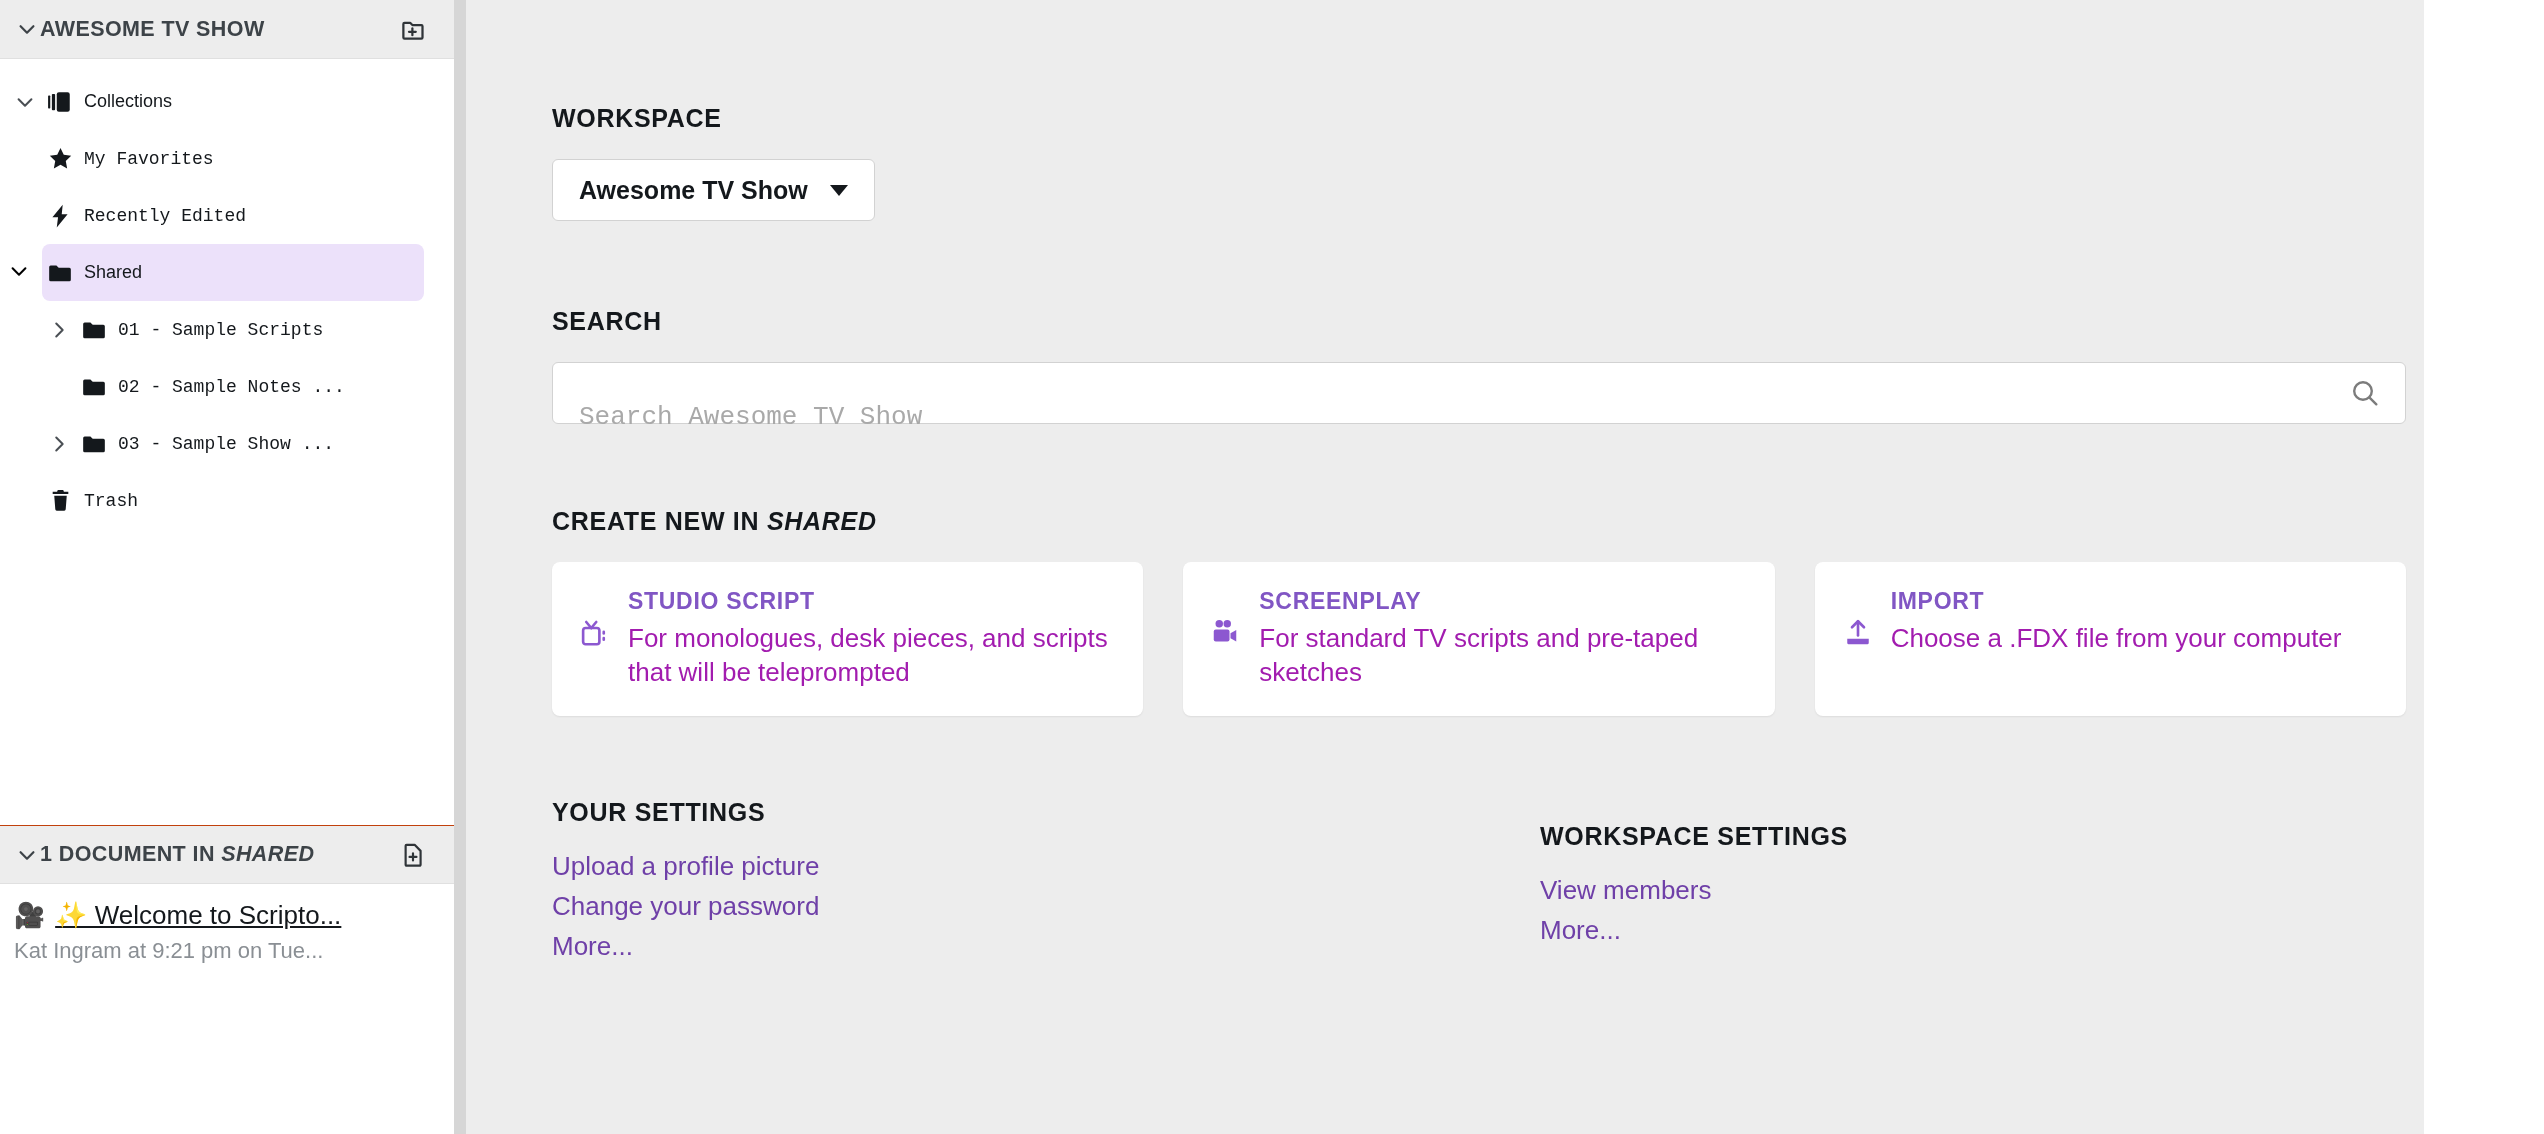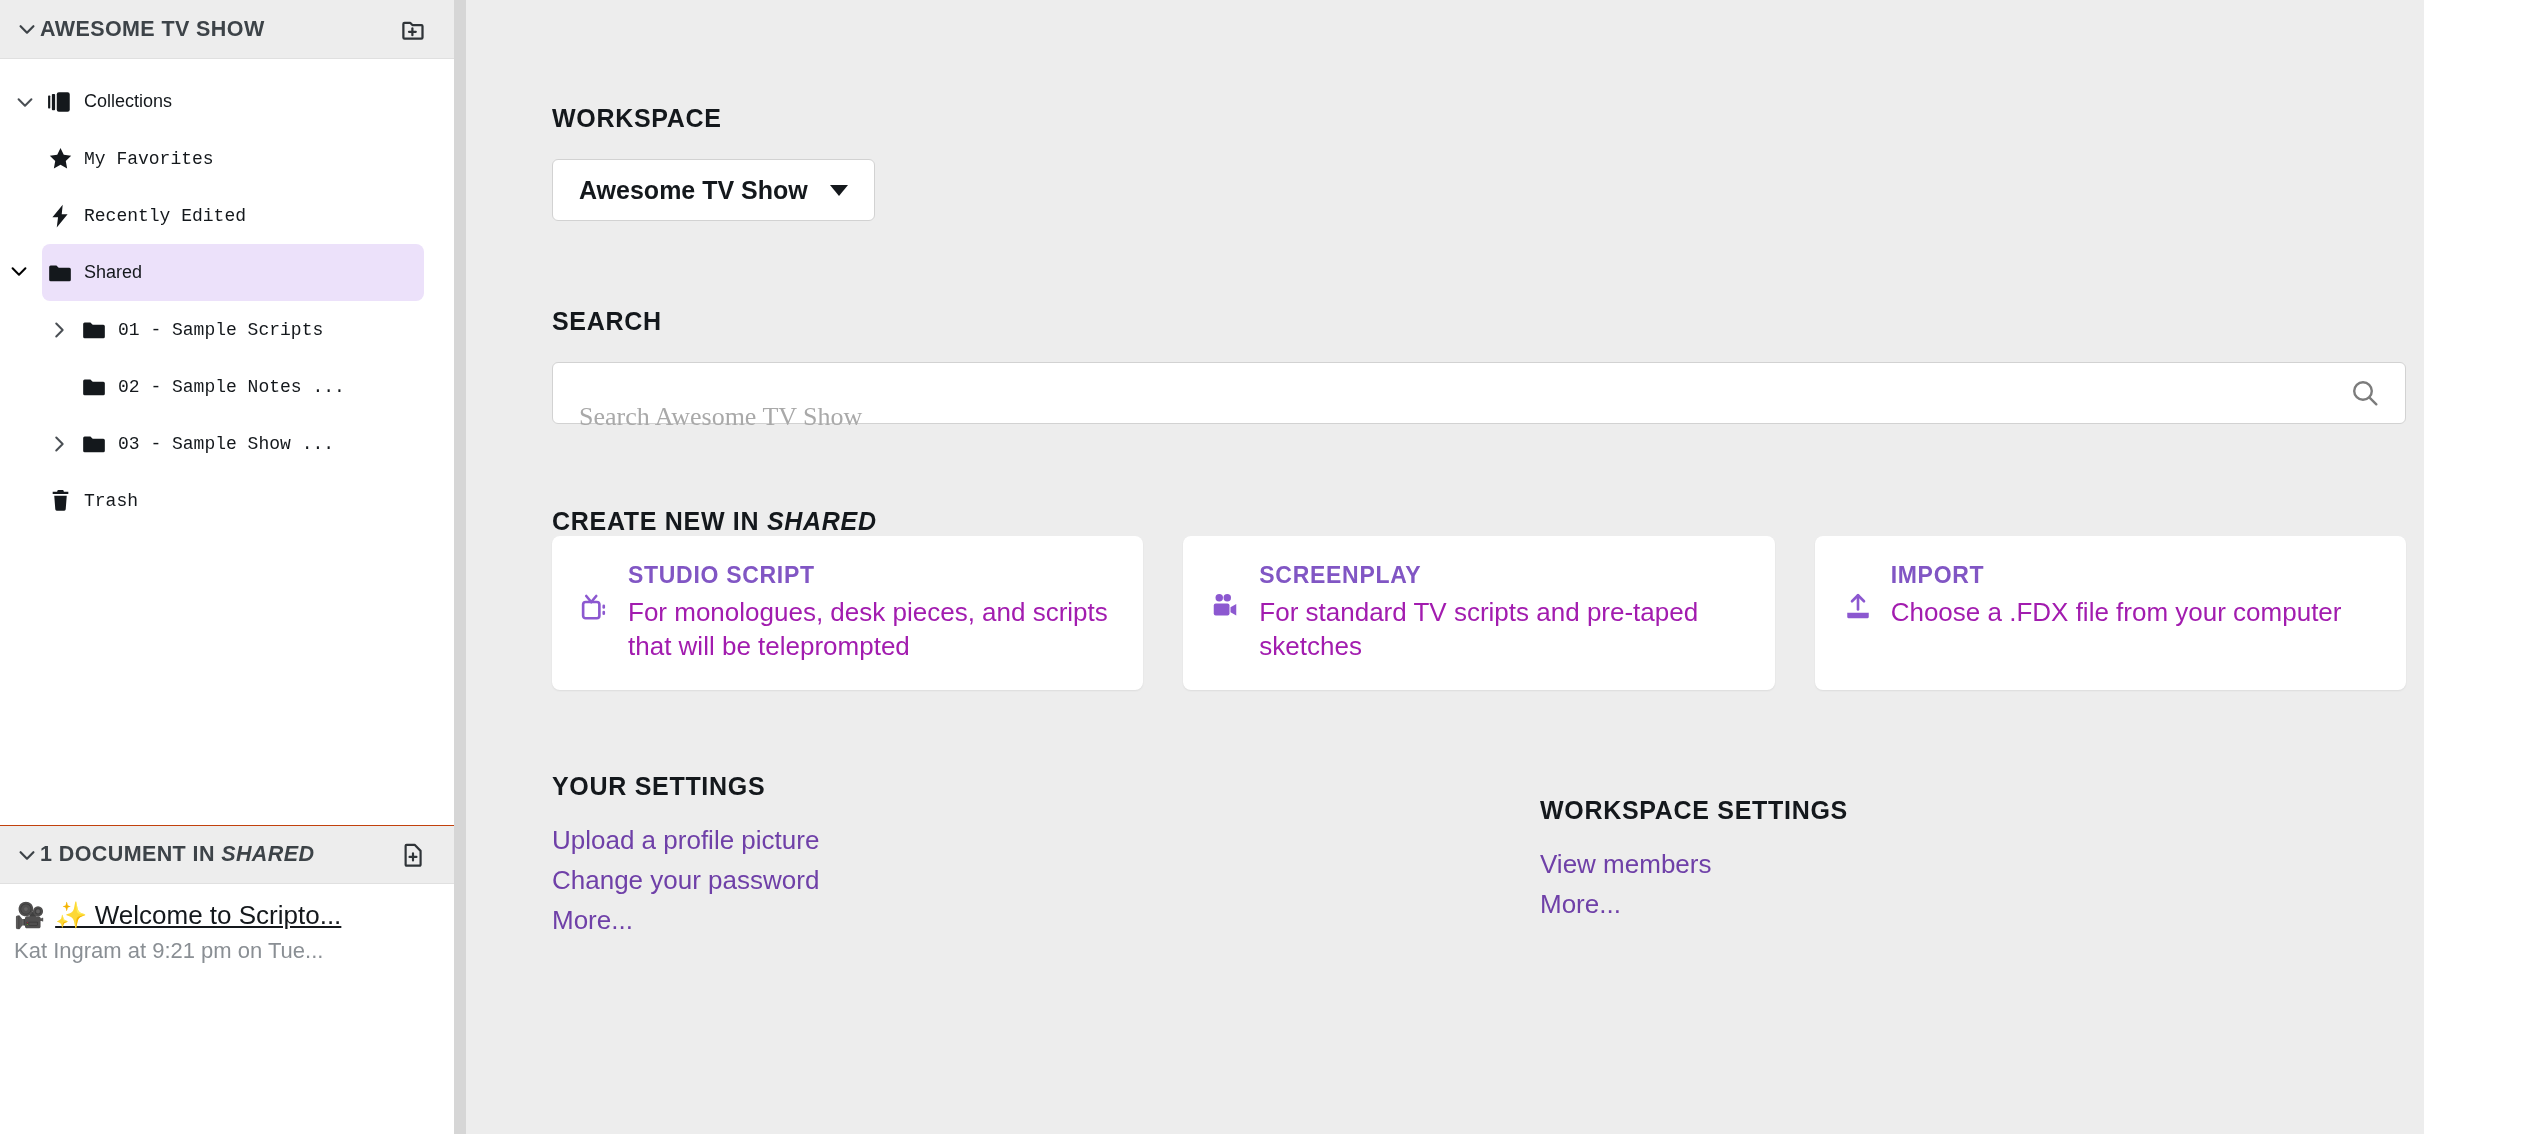--- a/index.html
+++ b/index.html
@@ -219,30 +219,31 @@
     display: flex;
     align-items: center;
     padding: 0 24px;
     box-sizing: border-box;
   }
   .search-bar input {
     flex: 1;
     border: none;
     outline: none;
     font-size: 26px;
-    font-family: Liberation Serif, serif;
+    font-family: Liberation Mono, monospace;
     color: #0c4a6e;
     background: transparent;
     margin-top: 47px;
   }
   .search-bar input::placeholder { color: #a9a9a9; }
   .search-ic { color: #7c7c7c; display: flex; align-items: center; }
 
   .create-block { padding-top: 83px; }
   .cards {
+    margin-top: 26px;
     display: flex;
     gap: 40px;
   }
   .card {
     flex: 1;
     background: #ffffff;
     border-radius: 8px;
     min-height: 146px;
     padding: 26px 30px 26px 26px;
     box-sizing: border-box;

